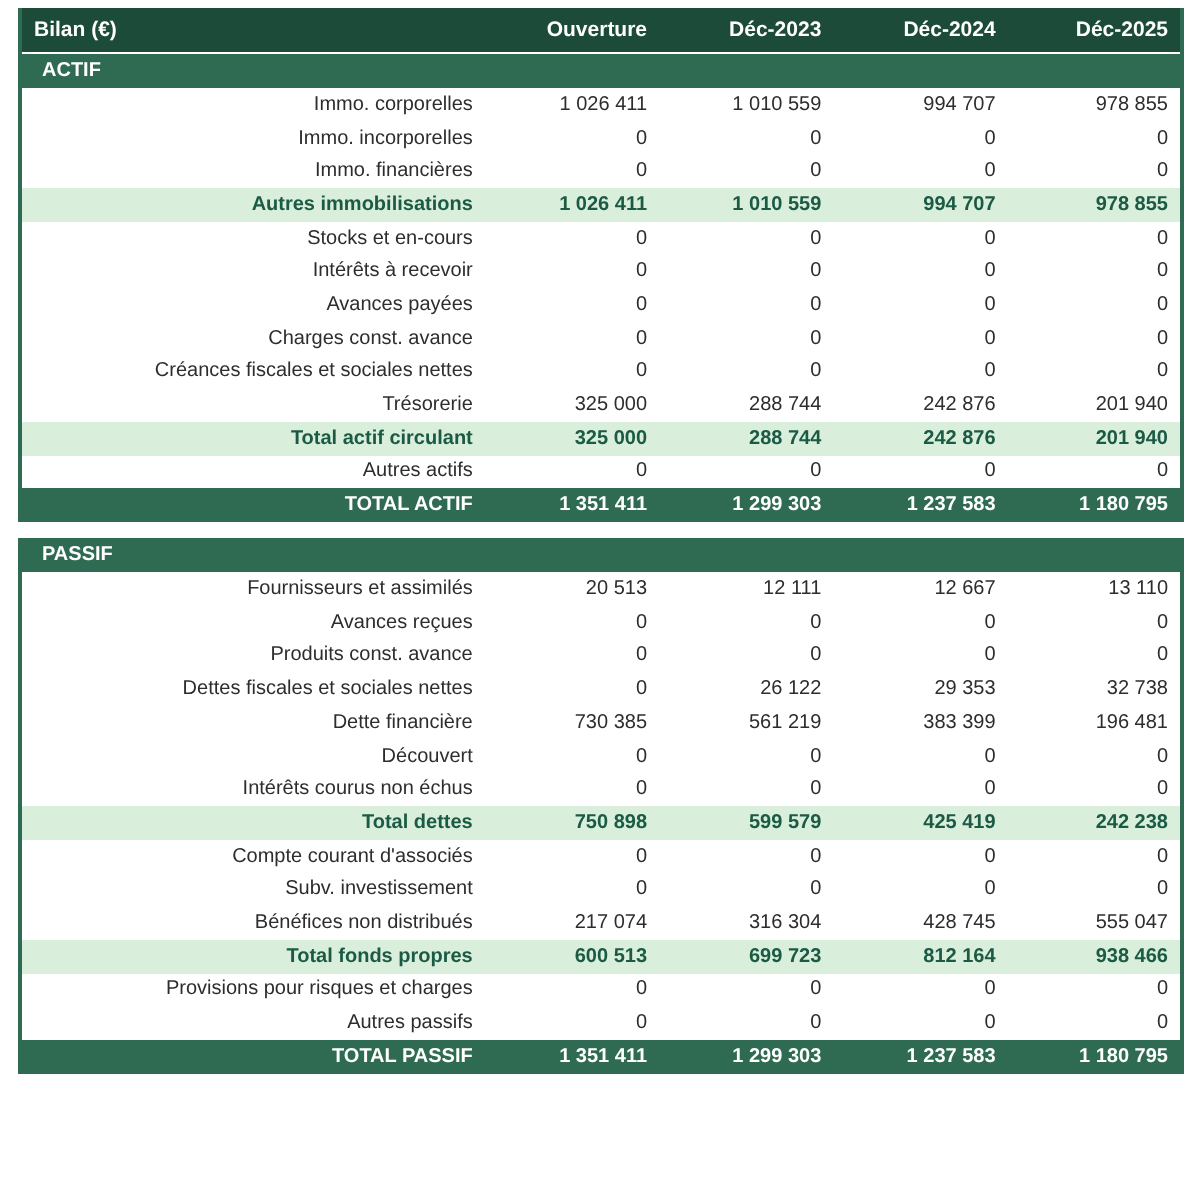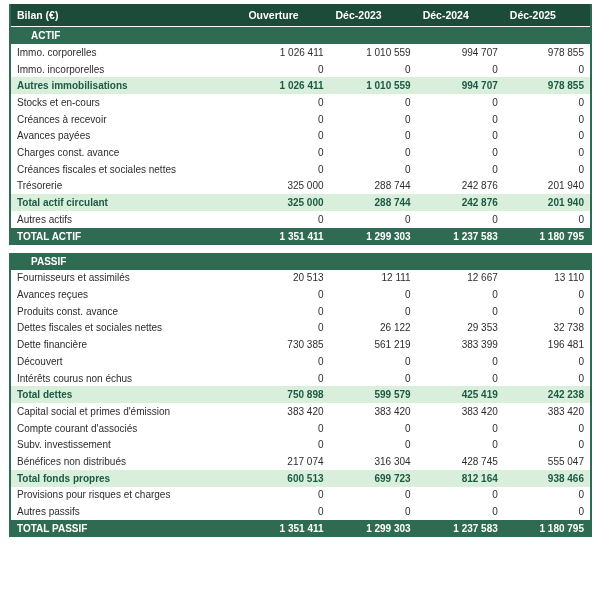--- a/index.html
+++ b/index.html
@@ -39,41 +39,41 @@
     color:var(--header-text);
     font-size:10.5px;
     font-weight:bold;
     height:22px;
     border-bottom:1px solid #ffffff;
     padding:0 6px;
     white-space:nowrap;
     overflow:hidden;
   }
   thead th.label{text-align:left;}
-  thead th.num{text-align:left;}
+  thead th.num{text-align:right;}
 
   tr.band td{
     background:var(--section-bg);
     color:var(--header-text);
     font-size:10px;
     font-weight:bold;
     height:17px;
-    padding:0 20px;
+    padding:0 10px;
     text-align:left;
     white-space:nowrap;
   }
   tr.row td{
     height:16.7px;
     font-size:10px;
     color:var(--body-text);
     padding:0 6px;
     white-space:nowrap;
     overflow:hidden;
   }
-  tr.row td.label{text-align:left;}
+  tr.row td.label{text-align:right;}
   tr.row td.num{text-align:right;}
 
   tr.row.subtotal td{
     background:var(--subtotal-bg);
     color:var(--subtotal-text);
     font-weight:bold;
   }
   tr.row.total td{
     background:var(--section-bg);
     color:var(--header-text);
@@ -115,36 +115,43 @@
           <td class="num">994 707</td>
           <td class="num">978 855</td>
         </tr>
         <tr class="row normal">
           <td class="label">Immo. incorporelles</td>
           <td class="num">0</td>
           <td class="num">0</td>
           <td class="num">0</td>
           <td class="num">0</td>
         </tr>
+        <tr class="row normal">
+          <td class="label">Immo. financières</td>
+          <td class="num">0</td>
+          <td class="num">0</td>
+          <td class="num">0</td>
+          <td class="num">0</td>
+        </tr>
         <tr class="row subtotal">
           <td class="label">Autres immobilisations</td>
           <td class="num">1 026 411</td>
           <td class="num">1 010 559</td>
           <td class="num">994 707</td>
           <td class="num">978 855</td>
         </tr>
         <tr class="row normal">
           <td class="label">Stocks et en-cours</td>
           <td class="num">0</td>
           <td class="num">0</td>
           <td class="num">0</td>
           <td class="num">0</td>
         </tr>
         <tr class="row normal">
-          <td class="label">Créances à recevoir</td>
+          <td class="label">Intérêts à recevoir</td>
           <td class="num">0</td>
           <td class="num">0</td>
           <td class="num">0</td>
           <td class="num">0</td>
         </tr>
         <tr class="row normal">
           <td class="label">Avances payées</td>
           <td class="num">0</td>
           <td class="num">0</td>
           <td class="num">0</td>
@@ -259,27 +266,20 @@
           <td class="num">0</td>
         </tr>
         <tr class="row subtotal">
           <td class="label">Total dettes</td>
           <td class="num">750 898</td>
           <td class="num">599 579</td>
           <td class="num">425 419</td>
           <td class="num">242 238</td>
         </tr>
         <tr class="row normal">
-          <td class="label">Capital social et primes d'émission</td>
-          <td class="num">383 420</td>
-          <td class="num">383 420</td>
-          <td class="num">383 420</td>
-          <td class="num">383 420</td>
-        </tr>
-        <tr class="row normal">
           <td class="label">Compte courant d'associés</td>
           <td class="num">0</td>
           <td class="num">0</td>
           <td class="num">0</td>
           <td class="num">0</td>
         </tr>
         <tr class="row normal">
           <td class="label">Subv. investissement</td>
           <td class="num">0</td>
           <td class="num">0</td>

